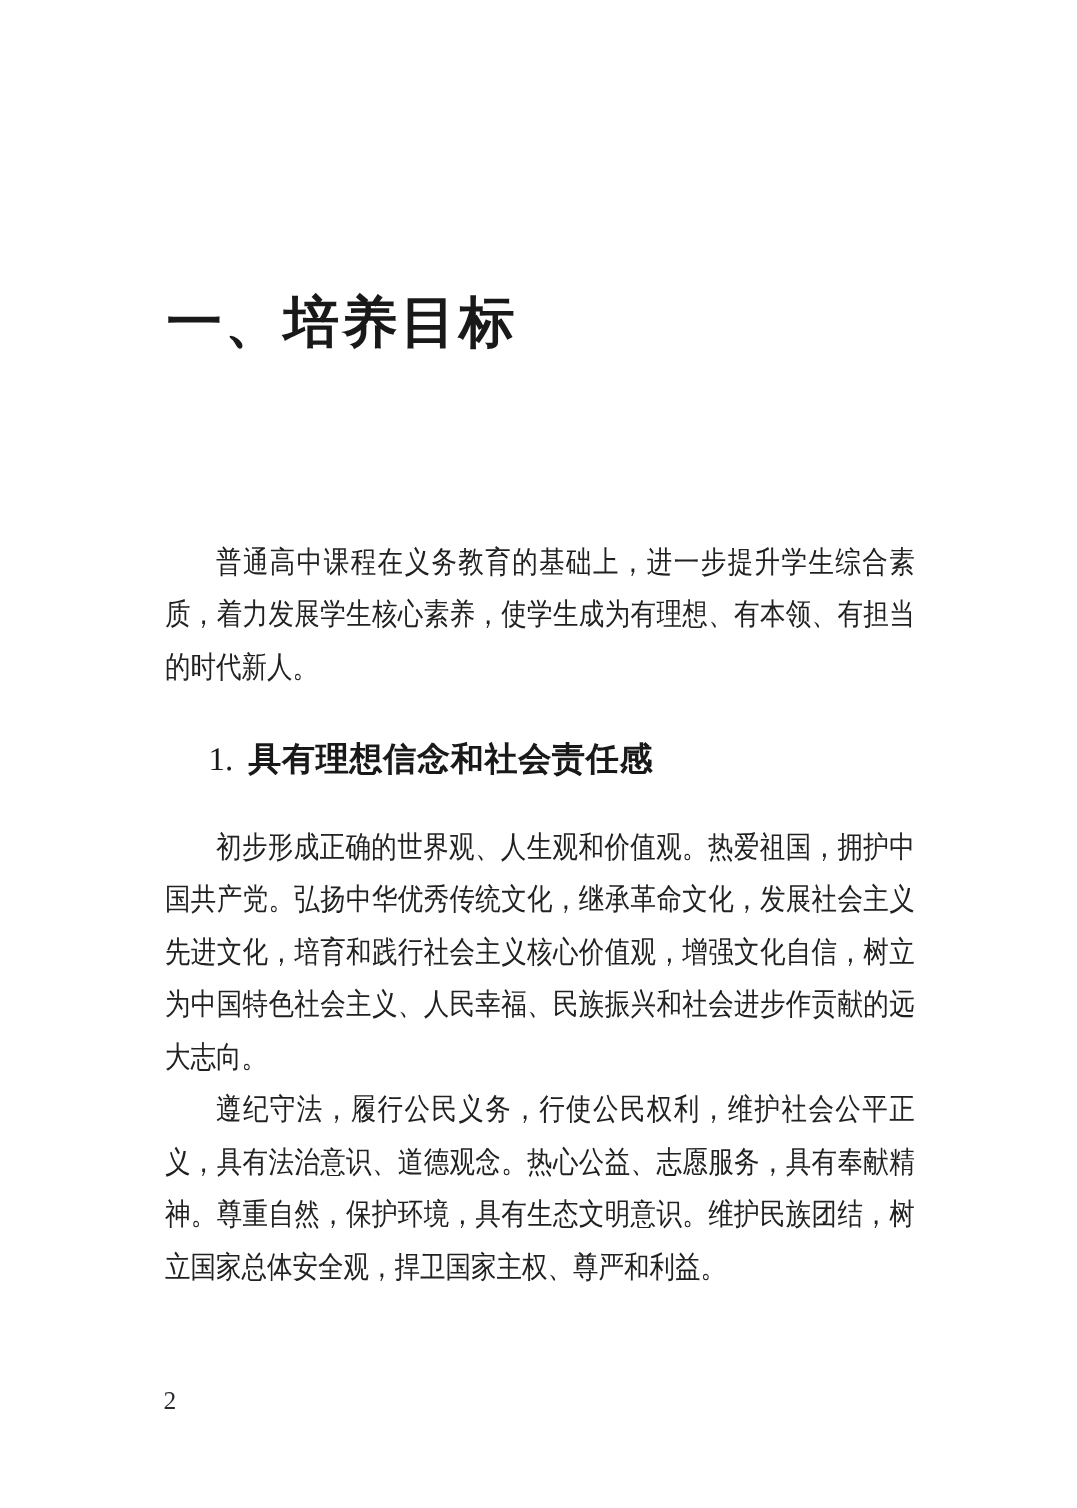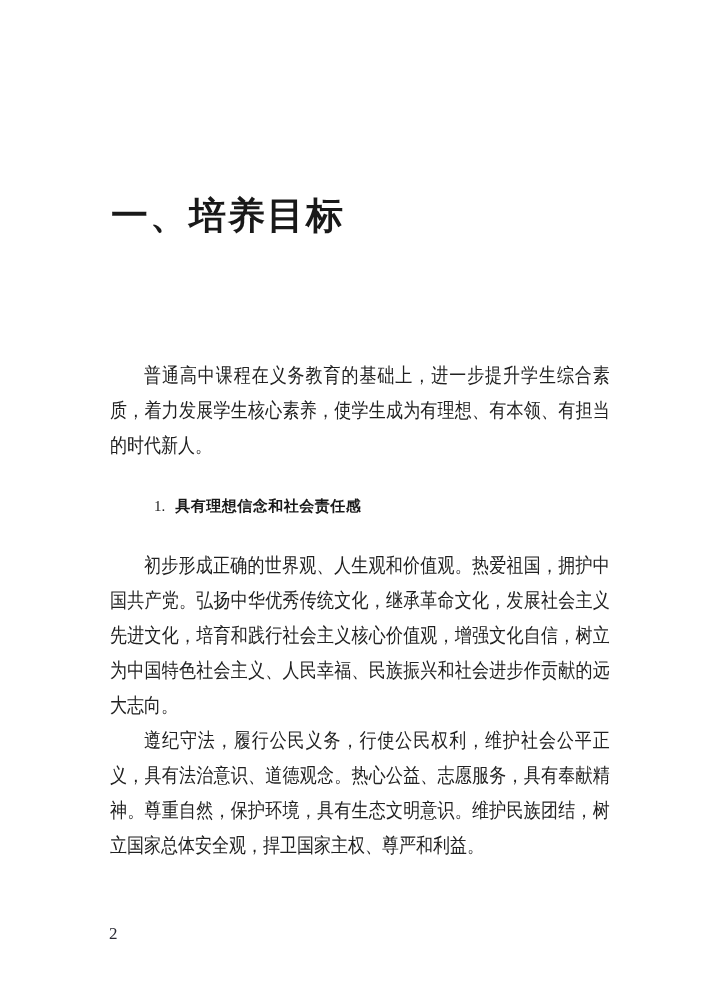--- a/index.html
+++ b/index.html
@@ -39,23 +39,23 @@
     line-height: 35px;
     text-align: justify;
     text-indent: 40px;
     color: #212121;
   }
   .para-intro   { top: 358px; }
   .para-ideals  { top: 548px; }
   .para-civic   { top: 723px; }
   .section-heading {
     position: absolute;
-    left: 154px;
+    left: 139px;
     top: 490px;
-    font-size: 15px;
+    font-size: 22px;
     line-height: 32px;
     color: #191919;
     white-space: nowrap;
   }
   .section-heading .sec-num {
     font-weight: 400;
     margin-right: 10px;
   }
   .section-heading .sec-title {
     font-weight: 700;

